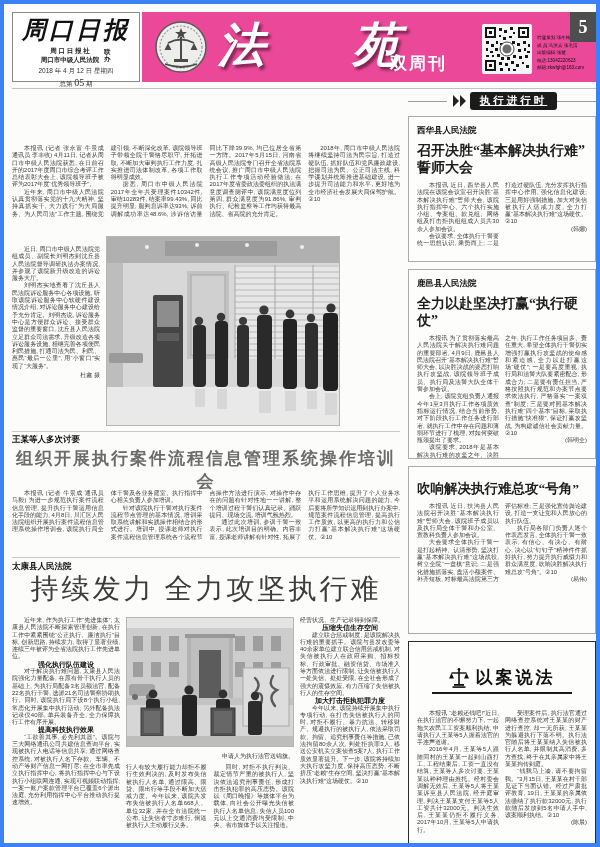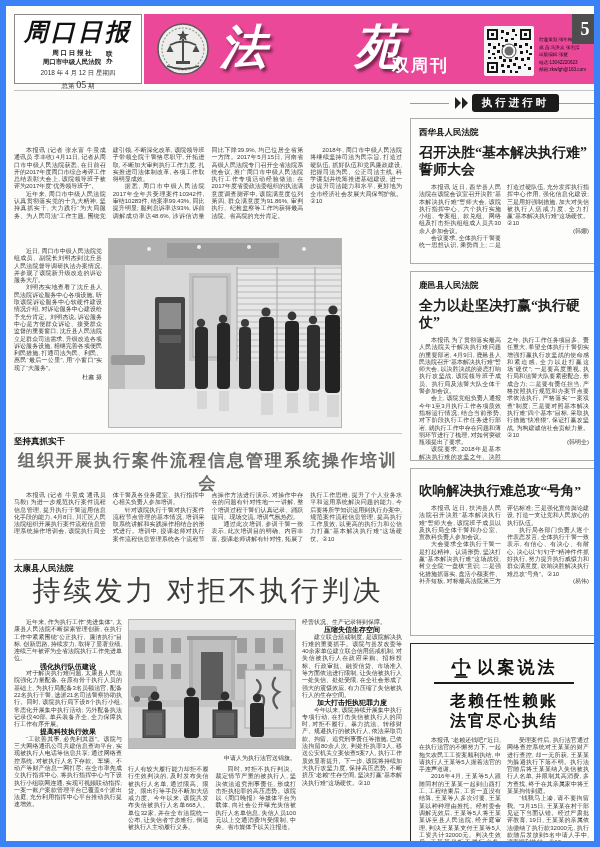--- a/index.html
+++ b/index.html
@@ -1,17 +1,17 @@
 <!DOCTYPE html>
 <html><head>
 <meta charset="utf-8">
 <style>
   html,body{margin:0;padding:0;background:#e9e8e6;}
   .page{position:relative;width:600px;height:847px;background:#fcfcfb;margin:0 auto;
-        overflow:hidden;border:6px solid #3b82f6;box-sizing:border-box;
+        overflow:hidden;border:4px solid #3b82f6;box-sizing:border-box;
         font-family:"Liberation Sans","DejaVu Sans",sans-serif;color:#2e2e2e;}
   
   .mast{position:absolute;left:8px;top:8px;width:128px;height:70px;background:#fff;
         border:1px solid #8a8a8a;box-sizing:border-box;text-align:center;}
   .mast-title{font-family:"Liberation Serif","DejaVu Serif",serif;font-weight:bold;
         font-style:italic;font-size:24px;letter-spacing:3px;color:#111;margin-top:1px;}
   .org-row{display:flex;justify-content:center;align-items:center;gap:4px;margin-top:0px;}
   .org-lines{font-size:6.5px;font-weight:bold;line-height:1.45;color:#222;}
   .joint{font-size:6.5px;font-weight:bold;width:8px;line-height:1.2;color:#222;}
   .mast-date{font-size:6.5px;color:#333;margin-top:2px;}
@@ -60,29 +60,29 @@
   .a3-center{position:absolute;left:122px;top:613px;width:168px;height:232px;}
   .photo2{border:1px solid #b5b5b5;}
   .a3-cap{font-size:6px;color:#333;text-align:right;margin-top:1px;}
   .a3-under{margin-top:3px;height:90px;overflow:hidden;column-count:2;column-gap:7px;}
   .a3-right{position:absolute;left:296px;top:613px;width:100px;height:232px;overflow:hidden;}
   
   .rail-badge{position:absolute;left:404px;top:88px;width:188px;display:flex;align-items:center;}
   .bline{flex:1;border-top:1px solid #9a9a9a;}
   .chev{margin:0 3px 0 6px;display:flex;}
   .badge{background:#1b1b1b;color:#fff;font-weight:bold;font-size:10.5px;letter-spacing:3px;
-      padding:2px 10px;border-radius:3px;}
+      padding:2px 10px;border-radius:3px;text-decoration:underline;}
   .railbox{position:absolute;left:404px;width:188px;border:1px solid #ababab;box-sizing:border-box;
       padding:8px 8px 4px 8px;background:#fdfdfc;}
   .rail-h{font-family:"Liberation Serif","DejaVu Serif",serif;font-weight:bold;color:#1d1d1d;
       font-size:14px;line-height:17px;margin:5px 0 6px 0;}
   .rail-cols{column-count:2;column-gap:6px;overflow:hidden;}
   .case-box{border:1.5px solid #2a2a2a;}
   .case-head{display:flex;align-items:center;justify-content:center;gap:5px;
-      border-bottom:2px solid #1a1a1a;width:82%;margin:4px auto;padding-bottom:3px;}
+      border-bottom:2px solid #1a1a1a;width:82%;margin:16px auto;padding-bottom:3px;}
   .case-title{font-size:17px;font-weight:bold;color:#101010;letter-spacing:3px;}
   .case-h{text-align:center;font-family:"Liberation Serif","DejaVu Serif",serif;font-weight:bold;
       font-size:16px;line-height:20px;color:#141414;margin:7px 0 6px 0;letter-spacing:2px;}
 </style>
 </head>
 <body>
 
 <div class="page">
 
   <div class="mast">
@@ -243,32 +243,32 @@
         <rect x="152" y="154" width="12" height="22"></rect>
           <rect x="178" y="154" width="11" height="20"></rect>
         <rect x="200" y="154" width="10" height="18"></rect>
           <rect x="218" y="156" width="12" height="22"></rect>
       </g>
     </svg>
   </div>
 
   <div class="rule" style="left:8px;top:427px;width:388px;"></div>
 
-  <div class="a2-kicker kicker">坚持真抓实干</div>
+  <div class="a2-kicker kicker">王某等人多次讨要</div>
   <div class="a2-h">组织开展执行案件流程信息管理系统操作培训会</div>
   <div class="a2-body bodytxt">
     <p>本报讯 (记者 牛景成 通讯员 马毅) 为进一步规范执行案件流程信息管理, 提升执行干警运用信息化手段的能力, 4月8日, 川汇区人民法院组织开展执行案件流程信息管理系统操作培训会, 该院执行局全体干警及各业务庭室、执行指挥中心相关负责人参加培训。</p>
     <p>针对该院执行干警对执行案件流程节点管理的基本情况, 培训采取系统讲解和实践操作相结合的形式进行。培训中, 授课老师对执行案件流程信息管理系统各个流程节点操作方法进行演示, 对操作中存在的问题有针对性地一一讲解, 整个培训过程干警们认真记录、踊跃提问、现场交流, 培训气氛热烈。</p>
     <p>通过此次培训, 参训干警一致表示, 此次培训目的明确、内容丰富, 授课老师讲解有针对性, 拓展了执行工作思维, 提升了个人业务水平和运用系统解决问题的能力, 今后要将所学知识运用到执行办案中, 规范案件流程信息管理, 提高执行工作质效, 以更高的执行力和公信力打赢“基本解决执行难”这场硬仗。②10</p>
   </div>
 
   <div class="rule" style="left:8px;top:553px;width:388px;"></div>
 
   <div class="a3-kicker kicker">太康县人民法院</div>
-  <div class="a3-h">持续发力 对拒不执行判决</div>
+  <div class="a3-h">持续发力 全力攻坚执行难</div>
 
   <div class="a3-left bodytxt">
     <p>近年来, 作为执行工作“先进集体”, 太康县人民法院不断探索管理创新, 在执行工作中紧紧围绕“公正执行、廉洁执行”目标, 创新思路, 持续发力, 取得了显著业绩, 连续三年被评为全省法院执行工作先进单位。</p>
     <p class="sub">强化执行队伍建设</p>
     <p>对于解决执行难问题, 太康县人民法院强化力量配备, 在原有骨干执行人员的基础上, 为执行局配备3名员额法官, 配备22名执行干警, 选派21名司法警察协助执行。同时, 该院执行局下设8个执行小组, 常态化开展集中执行活动; 另外配备执法记录仪40部, 单兵装备齐全, 全力保障执行工作有序开展。</p>
     <p class="sub">提高科技执行效果</p>
     <p>“工欲善其事, 必先利其器”。该院与三大网络通讯公司共建信息查询平台, 实现被执行人电话等信息共享; 通过网络查控系统, 对被执行人名下存款、车辆、不动产等财产信息一网打尽; 在全市率先成立执行指挥中心, 将执行指挥中心与下设执行小组联网连通, 实现可视频联动指挥; 一案一账户案款管理平台已覆盖6个派出法庭, 充分利用指挥中心平台推动执行提速增效。</p>
   </div>
 
   <div class="a3-center">
@@ -386,24 +386,20 @@
         <circle cx="11" cy="2.2" r="1.3" fill="#111"></circle>
         <line x1="11" y1="3" x2="11" y2="17" stroke="#111" stroke-width="1.6"></line>
         <line x1="3.5" y1="6" x2="18.5" y2="6" stroke="#111" stroke-width="1.4"></line>
         <polygon points="3.5,6 1,11.5 6,11.5" fill="#111"></polygon>
         <polygon points="18.5,6 16,11.5 21,11.5" fill="#111"></polygon>
         <rect x="6" y="17" width="10" height="1.8" fill="#111"></rect>
         <rect x="4.5" y="19.3" width="13" height="1.6" fill="#111"></rect>
       </svg>
       <span class="case-title">以案说法</span>
     </div>
-    <div class="case-h">
-      <div>老赖任性赖账</div>
-      <div>法官尽心执结</div>
-    </div>
     <div class="rail-cols bodytxt" style="height:128px;">
       <p>本报讯 “老赖还钱吧!”近日, 在执行法官的不懈努力下, 一起拖欠农民工工资案顺利执结, 申请执行人王某等5人握着法官的手连声道谢。</p>
       <p>2016年4月, 王某等5人跟随同村的王某某一起到山西打工, 工程结束后, 工资一直没有结算, 王某等人多次讨要, 王某某以种种理由推托。经村委会调解无效后, 王某等5人将王某某诉至县人民法院, 经开庭审理, 判决王某某支付王某等5人工资共计32000元。判决生效后, 王某某仍拒不履行义务, 2017年10月, 王某等5人申请执行。</p>
       <p>受理案件后, 执行法官通过网络查控系统对王某某的财产进行查控, 却一无所获, 王某某为躲避执行下落不明。执行法官随后将王某某纳入失信被执行人名单, 并限制其高消费, 多方查找, 终于在其亲属家中将王某某拘传到庭。</p>
       <p>“钱我马上凑, 请不要拘留我。”3月15日, 王某某在村干部见证下当面认错。经过严肃批评教育, 19日, 王某某的亲属依法缴纳了执行款32000元, 执行款随后发放到5名申请人手中, 该案顺利执结。②10</p>
       <span class="sign">(陈晨)</span>
     </div>
   </div>
 
 </div>

